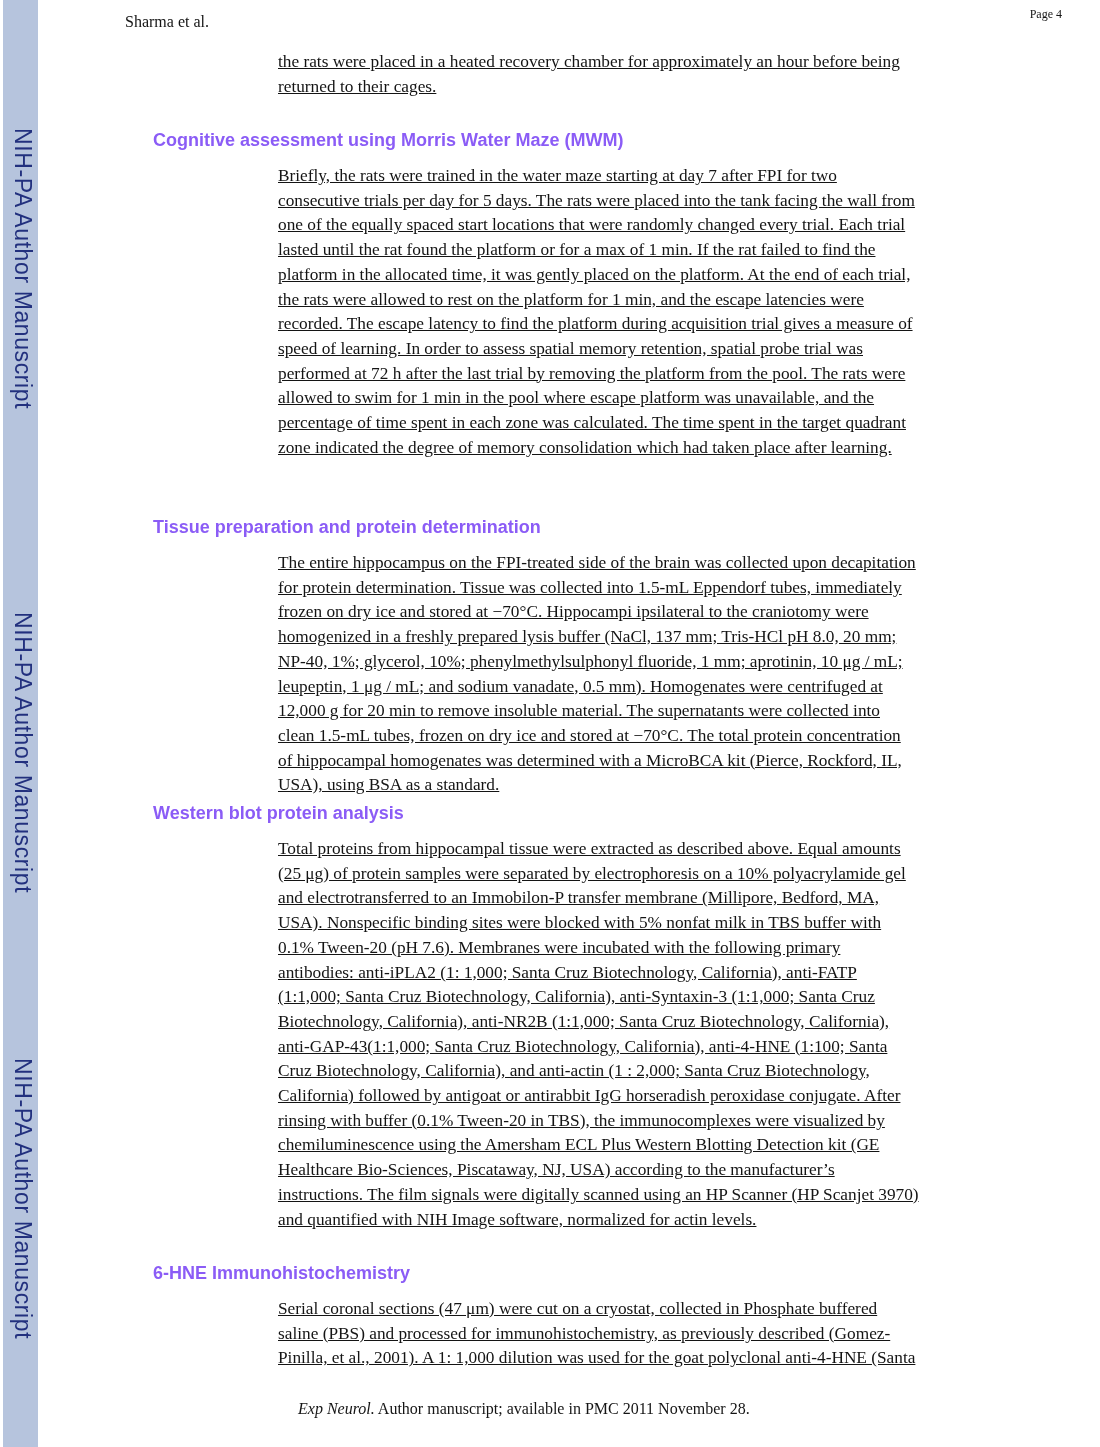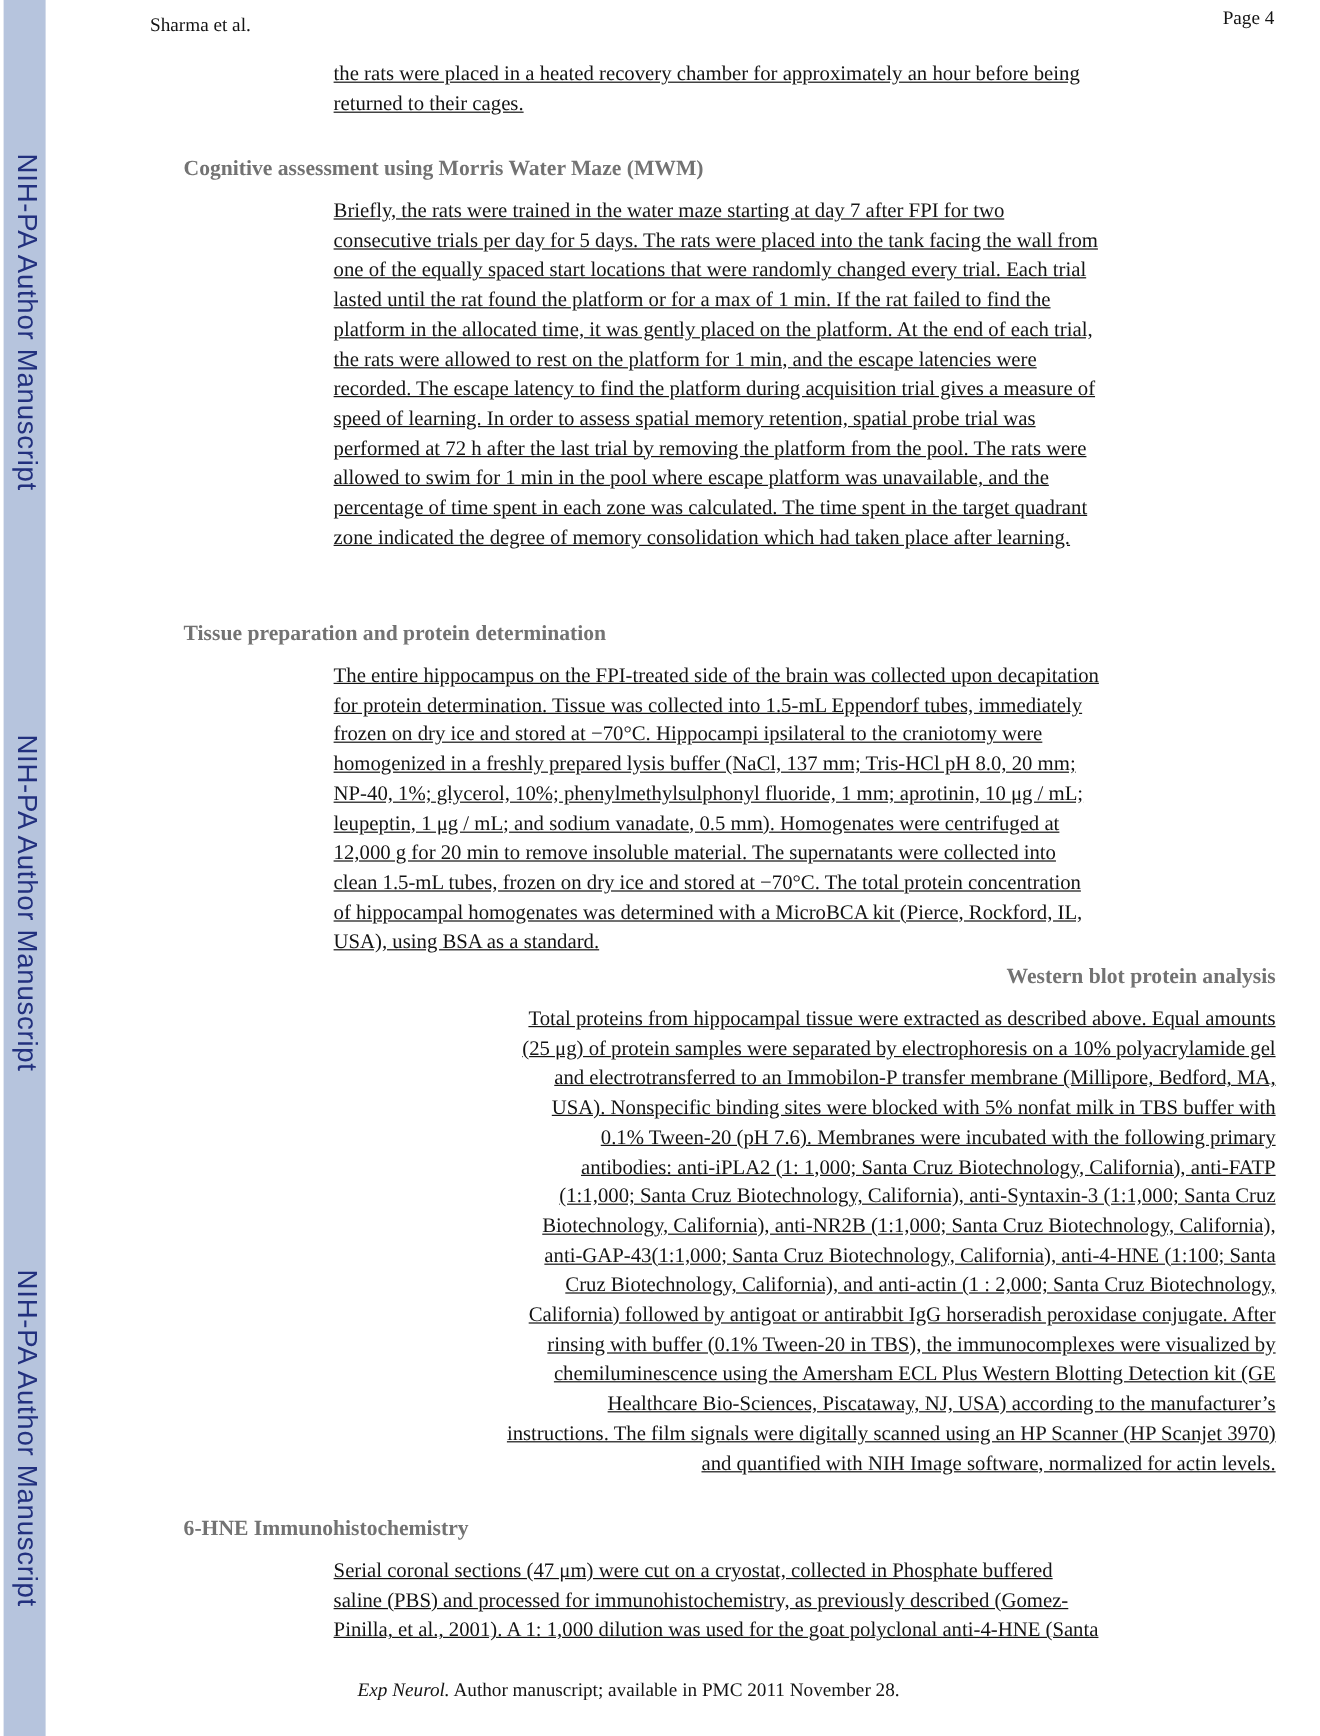--- a/index.html
+++ b/index.html
@@ -17,35 +17,35 @@
     transform:rotate(90deg);transform-origin:0 0;
     font-family:"Liberation Sans", sans-serif;
     font-size:23px;letter-spacing:0.6px;white-space:nowrap;
     color:#22307e;
   }
   .vlabel.v1{top:128px;}
   .vlabel.v2{top:612px;}
   .vlabel.v3{top:1058px;}
   
   .hdr-author{position:absolute;left:125px;top:13px;font-size:16px;}
-  .hdr-page{position:absolute;right:38px;top:7px;font-size:16px;font-family:Liberation Serif, serif;}
+  .hdr-page{position:absolute;right:38px;top:7px;font-size:12px;font-family:Liberation Serif, serif;}
   
   .sec{position:absolute;left:153px;width:910px;}
   .sec .sec-heading{
-    font-family:Liberation Serif, serif;font-weight:bold;
-    font-size:18px;line-height:22px;margin:0 0 13px 0;color:#737373;
+    font-family:Liberation Sans, sans-serif;font-weight:bold;
+    font-size:18px;line-height:22px;margin:0 0 13px 0;color:#8b5cf6;
   }
   .sec .sec-lines{
     margin-left:125px;font-size:17.3px;line-height:24.7px;
     white-space:pre;color:#141414;text-decoration:underline;
   }
   .sec0{top:50px;}
   .sec1{top:129px;}
   .sec2{top:516px;}
-  .sec3{top:802px;text-align:right;}
+  .sec3{top:802px;}
   .sec4{top:1262px;}
   
   .footer{position:absolute;left:298px;top:1400px;font-size:16px;}
   .footer .journal{font-style:italic;}
 </style>
 </head>
 <body>
 
 <div class="sidebar-bar"></div>
 <div class="vlabel v1">NIH-PA Author Manuscript</div>

